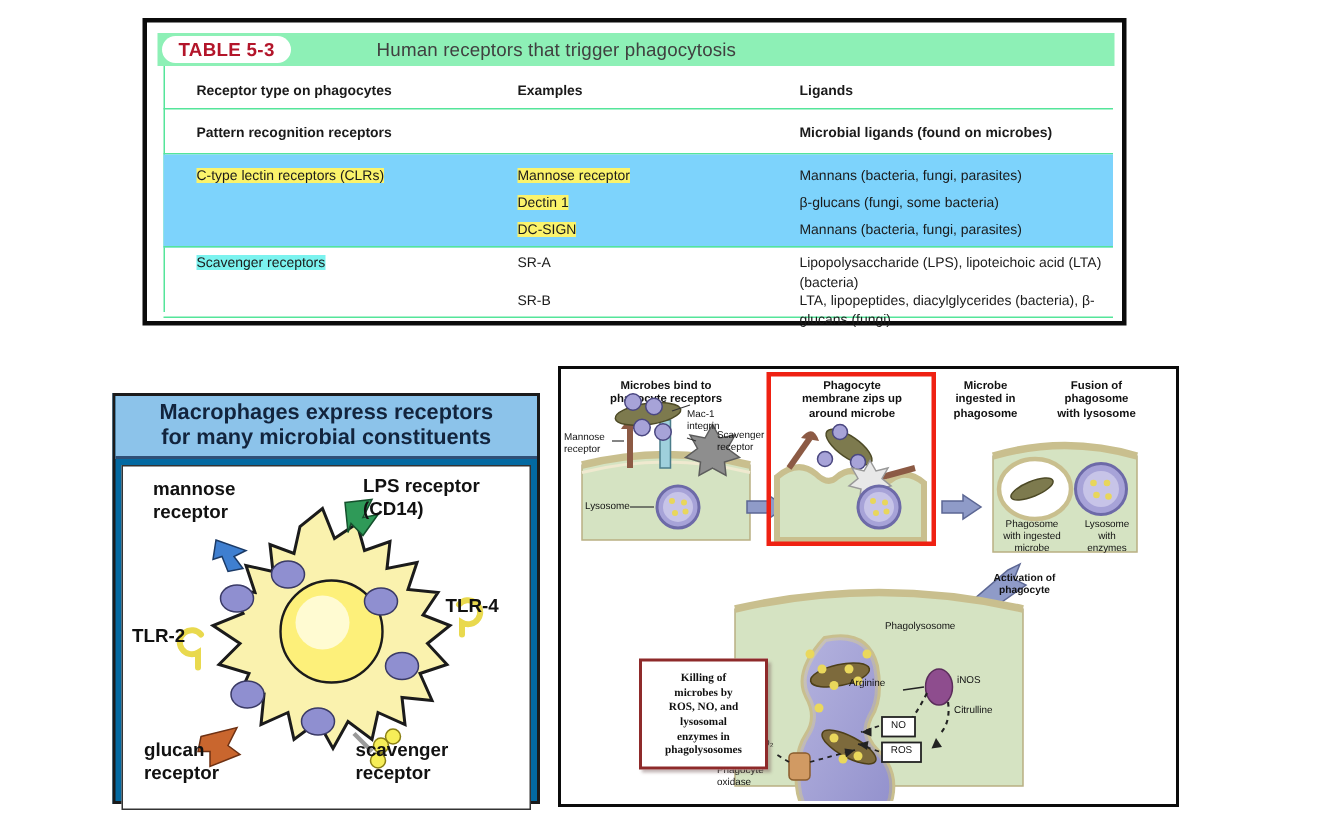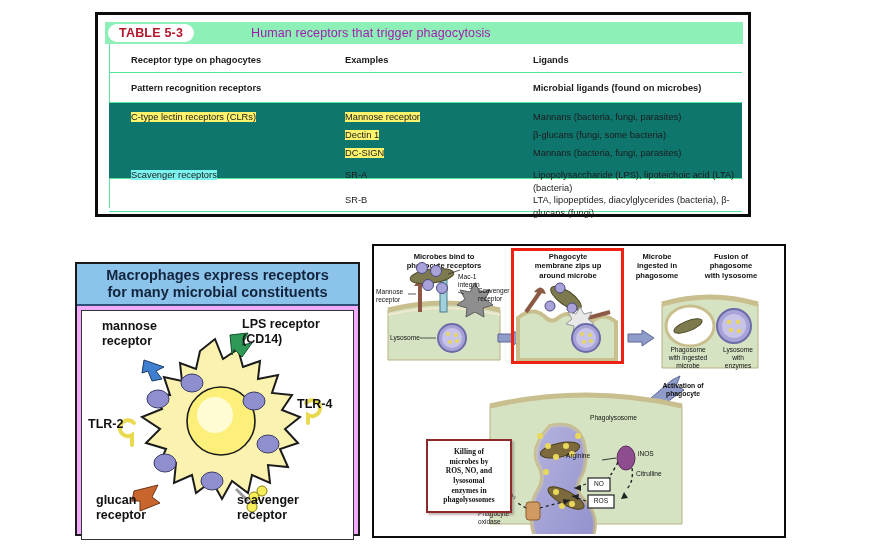--- a/index.html
+++ b/index.html
@@ -10,39 +10,39 @@
   #table-block{position:absolute;left:95px;top:12px;width:656px;height:205px;
       background:#ffffff;border:3px solid #0b0b0b;box-sizing:border-box;}
   #table-inner{position:absolute;left:11px;top:8px;right:6px;bottom:6px;
       border-left:1.5px solid #55e59a;box-sizing:border-box;}
   #table-banner{position:absolute;left:7px;top:7px;width:638px;height:22px;
       background:#8df0b6;display:flex;align-items:center;gap:43px;}
   #table-pill{background:#ffffff;border-radius:11px;height:18px;margin-left:3px;
       padding:0 11px;display:flex;align-items:center;}
   #table-pill span{color:#b3152a;font-weight:bold;font-size:12.5px;letter-spacing:.2px;
       font-family:"Liberation Sans", sans-serif;}
-  #table-banner-title{color:#a21caf;font-size:12.5px;margin-left:14px;letter-spacing:.1px;}
+  #table-banner-title{color:#404040;font-size:12.5px;margin-left:14px;letter-spacing:.1px;}
 
   .trow{position:absolute;left:11px;right:6px;box-sizing:border-box;}
   .cell{position:absolute;font-size:9.3px;line-height:12.5px;color:#1a1a1a;}
   .c1{left:22px;width:200px;}
   .c2{left:236px;width:180px;}
   .c3{left:424px;width:228px;}
   .bold{font-weight:bold;}
   .hl-yellow{background:#fbf36b;}
   .hl-cyan{background:#7bf3ef;}
 
   #hdr-row{top:31px;height:27px;border-bottom:1.2px solid #55e59a;}
   #pr-row{top:58px;height:30px;border-bottom:1.2px solid #55e59a;}
-  #clr-row{top:88px;height:76px;background:#0f766e;border-bottom:1.2px solid #55e59a;}
+  #clr-row{top:88px;height:62px;background:#7dd3fc;border-bottom:1.2px solid #55e59a;}
   #sr-row{top:148px;height:49px;border-bottom:1.2px solid #55e59a;}
 
   
   #left-panel{position:absolute;left:75px;top:262px;width:285px;height:274px;
-      border:2px solid #1b1b1b;background:#f0abfc;box-sizing:border-box;}
+      border:2px solid #1b1b1b;background:#0369a1;box-sizing:border-box;}
   #lp-header{height:40px;background:#8cc3ea;border-bottom:2px solid #2f4f76;
       display:flex;flex-direction:column;align-items:center;justify-content:center;}
   #lp-header div{color:#12243d;font-weight:bold;font-size:14.5px;line-height:17px;text-align:center;}
   #lp-body{position:relative;height:230px;margin:4px;border:1px solid #333;background:#fff;
       box-sizing:border-box;}
   .lp-lab{position:absolute;font-weight:bold;font-size:12.5px;line-height:14.5px;color:#111;}
   #lab-mannose{left:20px;top:8px;}
   #lab-lps{left:160px;top:6px;}
   #lab-tlr2{left:6px;top:106px;}
   #lab-tlr4{left:215px;top:86px;}

